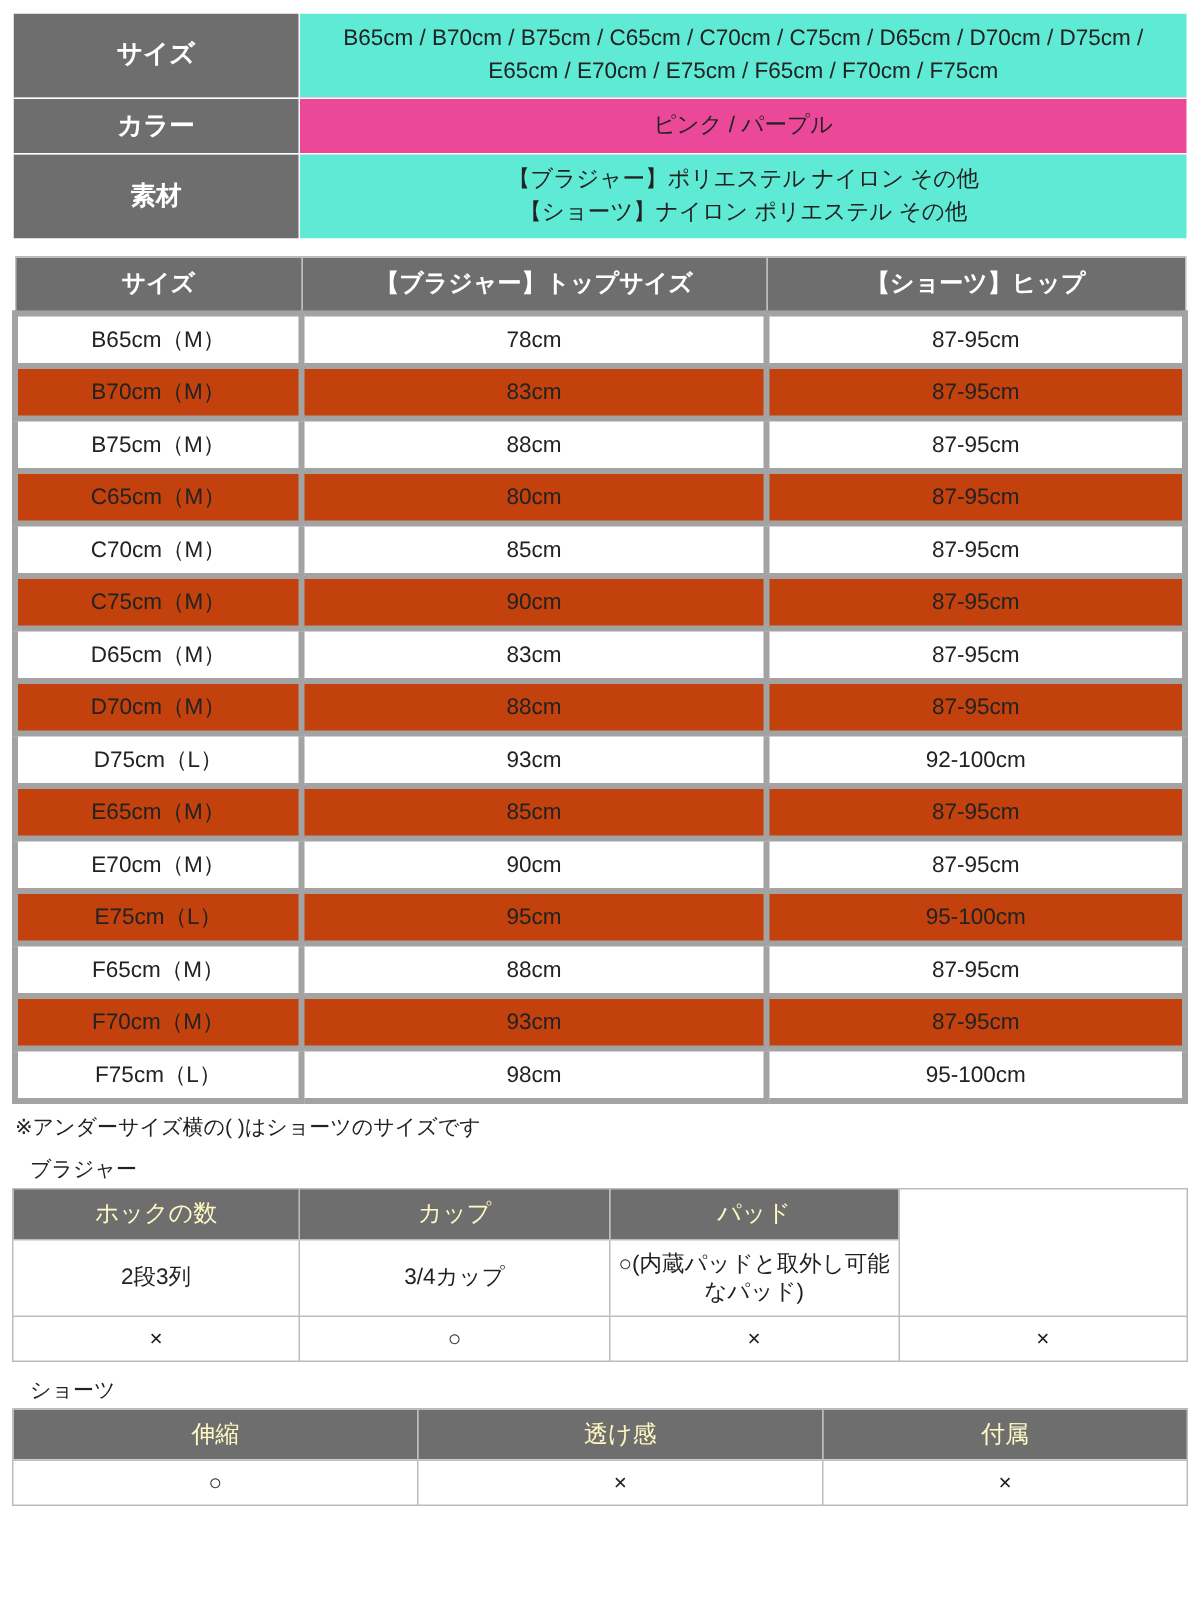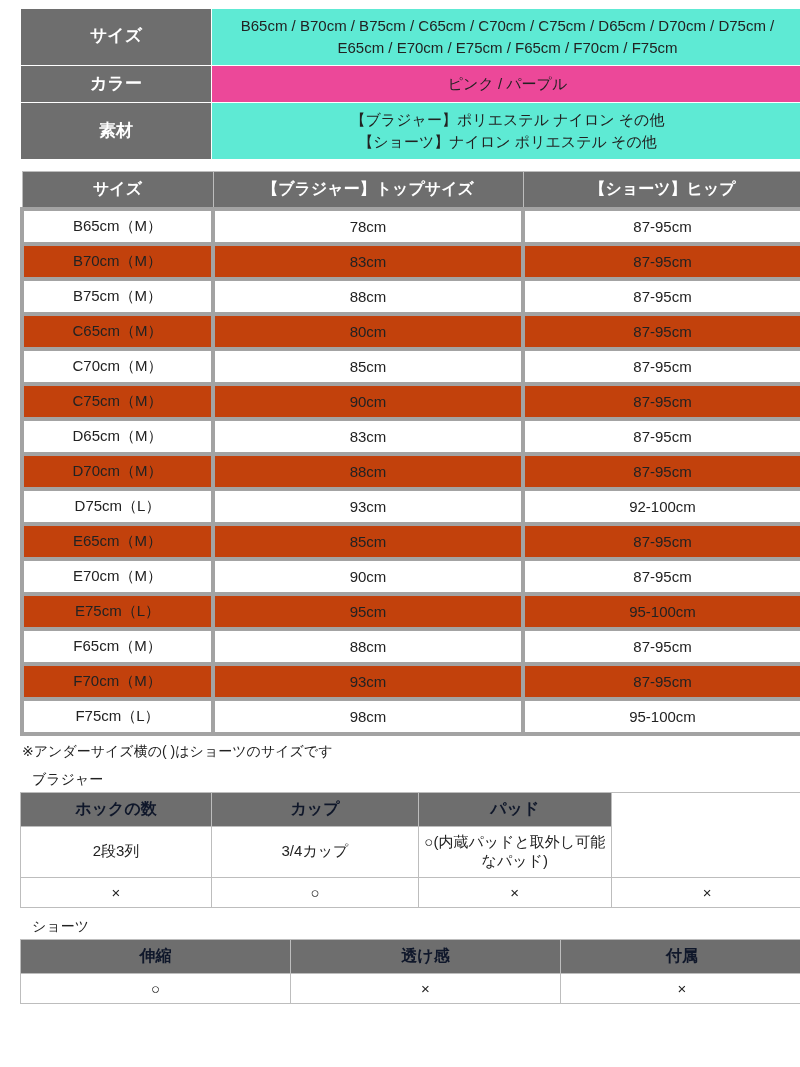--- a/index.html
+++ b/index.html
@@ -10,21 +10,21 @@
   body {
     width: 800px;
     height: 1067px;
     font-family: "Liberation Sans", "DejaVu Sans", sans-serif;
     color: #222222;
     -webkit-font-smoothing: antialiased;
   }
   .page {
     width: 800px;
     box-sizing: border-box;
-    padding: 8px 8px 0 20px;
+    padding: 8px 8px 0 8px;
   }
 
   table {
     border-collapse: collapse;
     width: 784px;
     table-layout: fixed;
   }
 
   
   .spec-table td {
@@ -89,22 +89,22 @@
     margin: 10px 0 3px 12px;
     color: #222222;
   }
 
   
   .feat-table {
     border: 1px solid #bdbdbd;
   }
   .feat-table th {
     background: #6e6e6e;
-    color: #0f172a;
-    font-weight: bold;
+    color: #fef9c3;
+    font-weight: normal;
     font-size: 16px;
     padding: 6px 2px;
     border: 1px solid #bdbdbd;
     text-align: center;
   }
   .feat-table td {
     font-size: 15px;
     padding: 6px 2px;
     border: 1px solid #bdbdbd;
     text-align: center;

